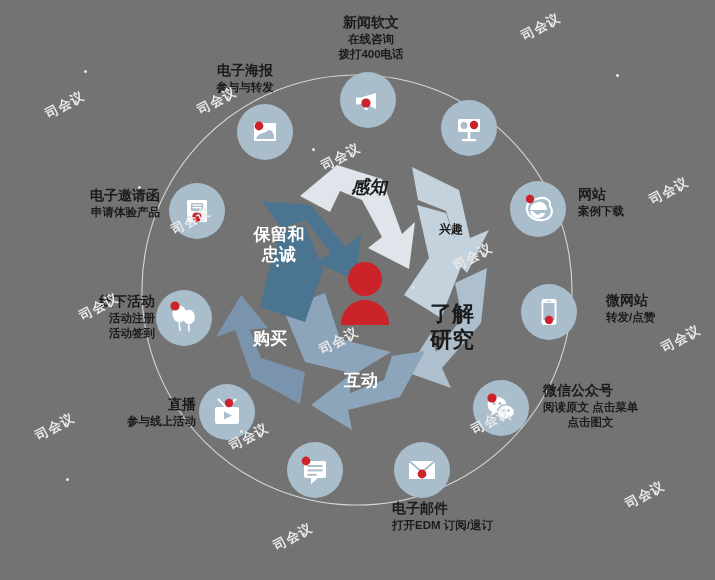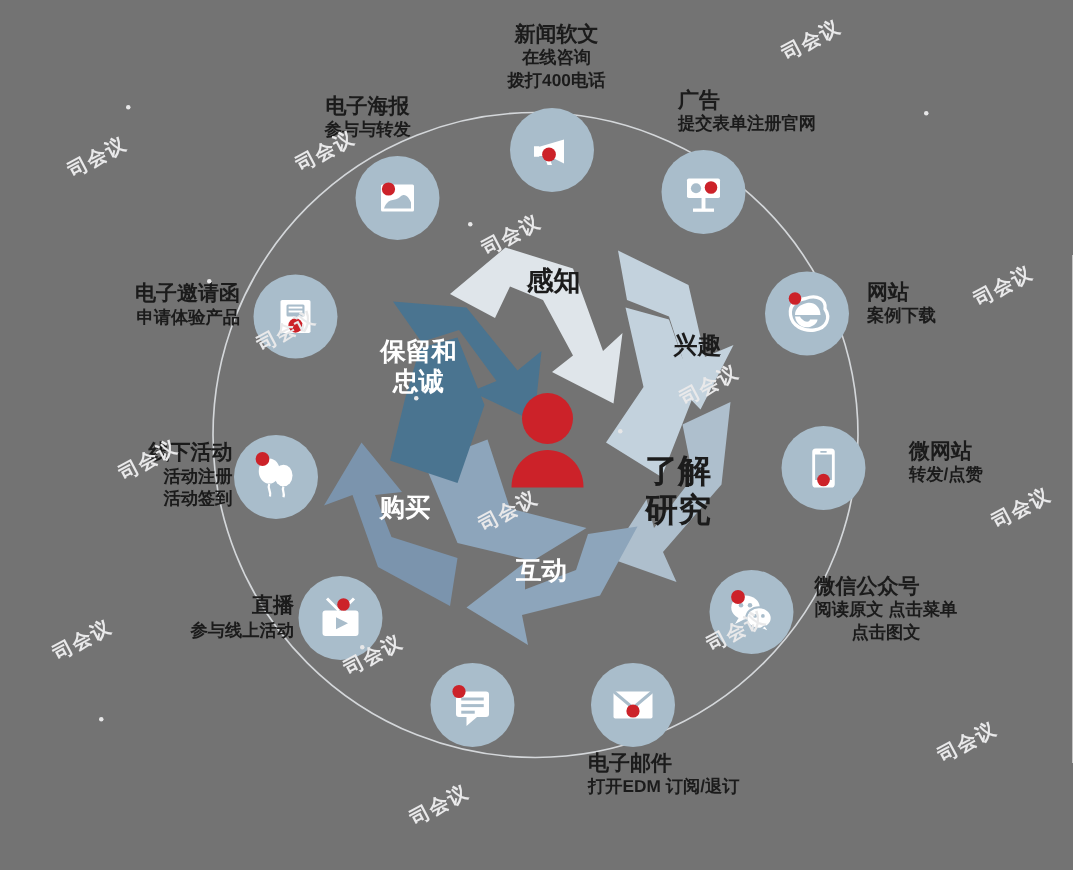--- a/index.html
+++ b/index.html
@@ -241,24 +241,20 @@
       </g>
     </g>
   </svg>
 
   <div class="label align-center" style="left:291px; top:14px; width:160px;">
     <span class="title">新闻软文</span>
     <span class="sub" style="white-space:pre-line;">在线咨询
 拨打400电话</span>
   </div>
 
-  <div class="label align-left" style="left:452px; top:58px;">
-    <span class="title">广告</span>
-    <span class="sub" style="white-space:pre-line;">提交表单注册官网</span>
-  </div>
 
   <div class="label align-left" style="left:578px; top:186px;">
     <span class="title">网站</span>
     <span class="sub" style="white-space:pre-line;">案例下载</span>
   </div>
 
   <div class="label align-left" style="left:588px; top:292px;margin-left:18px;">
     <span class="title">微网站</span>
     <span class="sub" style="white-space:pre-line;">转发/点赞</span>
   </div>
@@ -289,22 +285,22 @@
   <div class="label align-right" style="left:20px; top:187px; width:140px;">
     <span class="title">电子邀请函</span>
     <span class="sub" style="white-space:pre-line;">申请体验产品</span>
   </div>
 
   <div class="label align-center" style="left:185px; top:62px; width:120px;">
     <span class="title">电子海报</span>
     <span class="sub" style="white-space:pre-line;">参与与转发</span>
   </div>
 
-  <div class="wheel-text" style="left:332px; top:177px; width:74px; font-size:18px; color:#1b1b1b;">感知</div>
-  <div class="wheel-text" style="left:432px; top:222px; width:66px; font-size:16px; color:#1b1b1b;">兴趣</div>
+  <div class="wheel-text" style="left:332px; top:177px; width:74px; font-size:18px; color:#1b1b1b;font-style:italic;">感知</div>
+  <div class="wheel-text" style="left:418px; top:222px; width:66px; font-size:12px; color:#1b1b1b;">兴趣</div>
   <div class="wheel-text" style="left:421px; top:301px; width:62px; font-size:22px; color:#1b1b1b;">了解
 研究</div>
   <div class="wheel-text" style="left:329px; top:371px; width:64px; font-size:17px; color:#ffffff;">互动</div>
   <div class="wheel-text" style="left:236px; top:329px; width:68px; font-size:17px; color:#ffffff;">购买</div>
   <div class="wheel-text" style="left:240px; top:225px; width:78px; font-size:17px; color:#ffffff;">保留和
 忠诚</div>
 
   <div class="wm" style="left:44px;  top:96px;">司会议</div>
   <div class="wm" style="left:196px; top:92px;">司会议</div>
   <div class="wm" style="left:320px; top:148px;">司会议</div>

